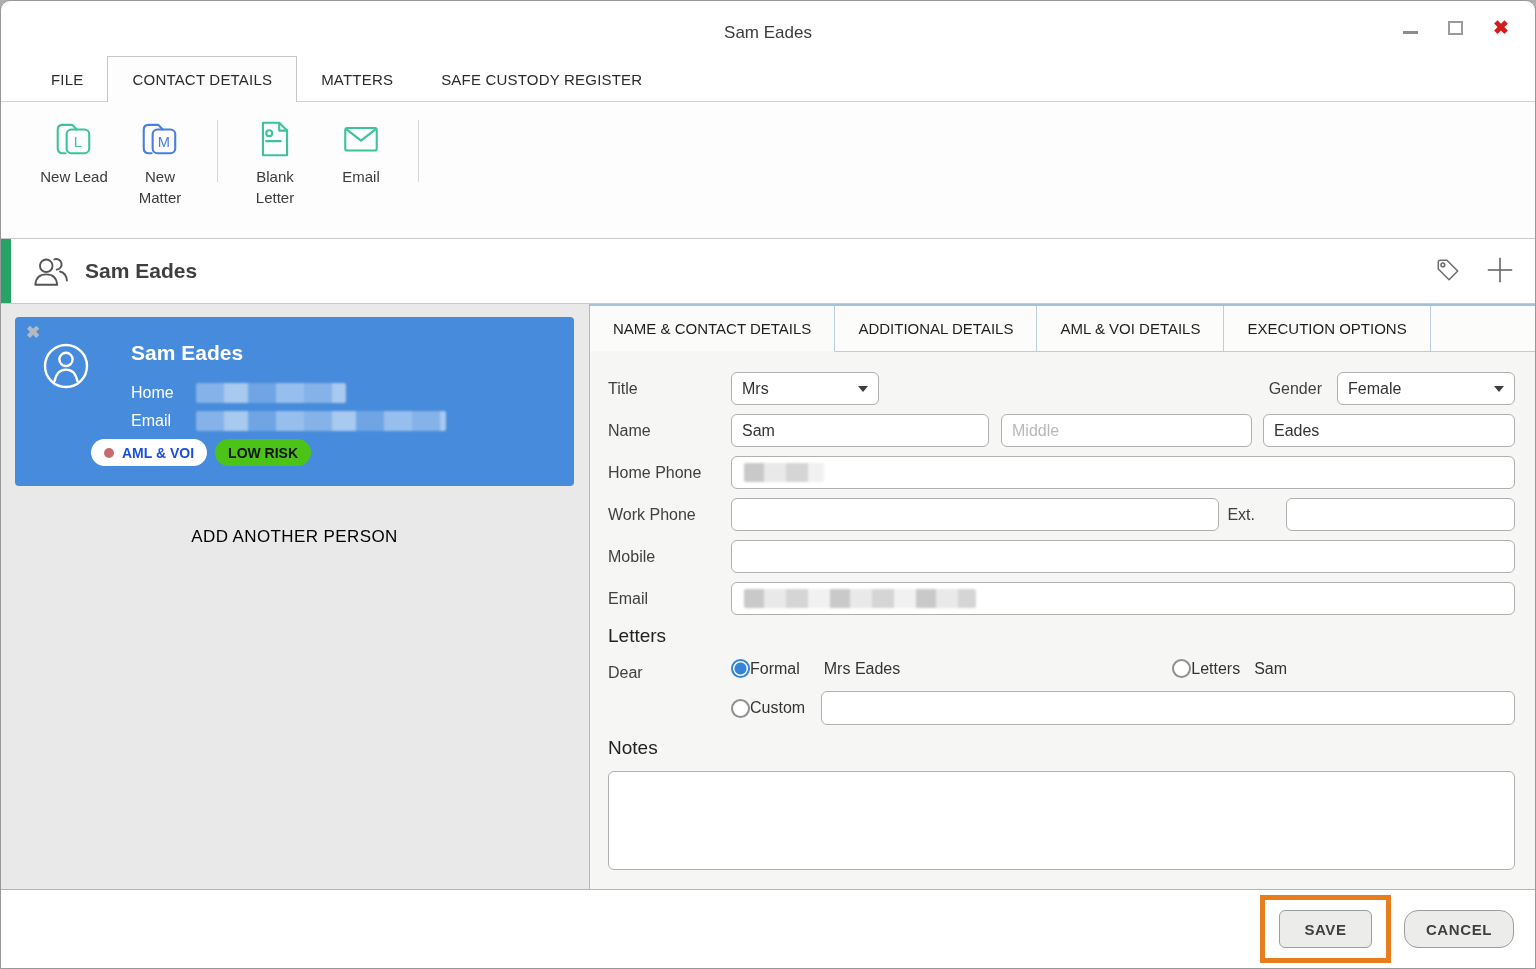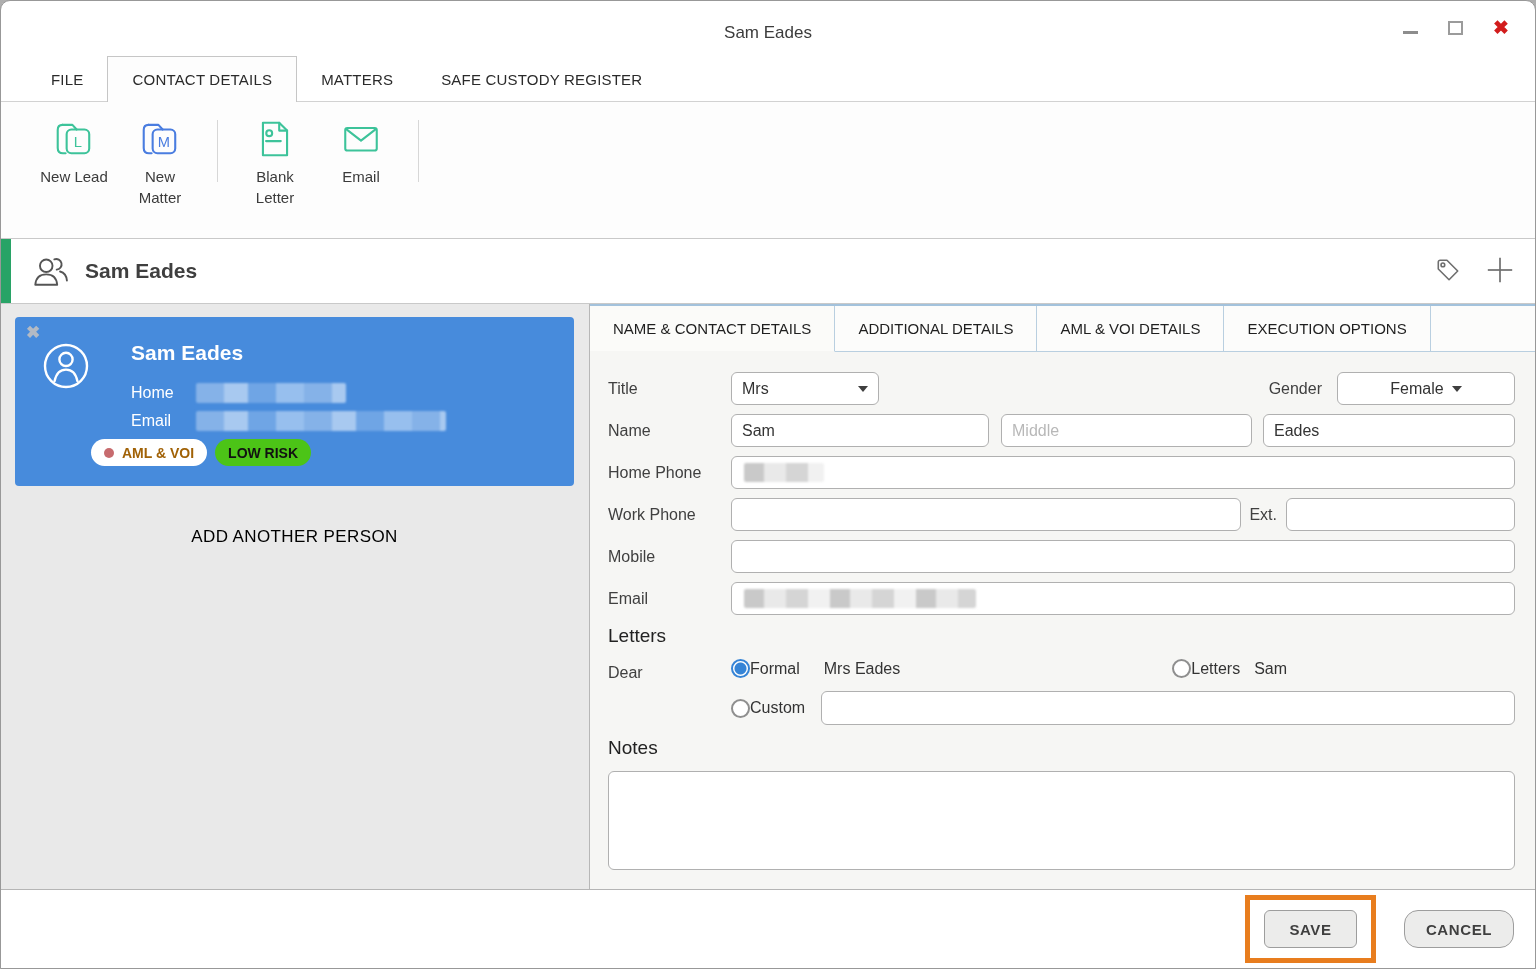--- a/index.html
+++ b/index.html
@@ -41,21 +41,21 @@
   .card-close { position:absolute; left:11px; top:5px; color:#b3bac4; font-size:17px; font-weight:700; }
   .avatar { position:absolute; left:27px; top:25px; width:48px; height:48px; }
   .pc-body { position:absolute; left:116px; top:24px; right:16px; }
   .pc-name { font-size:21px; font-weight:700; margin-bottom:14px; }
   .pc-row { display:flex; align-items:center; height:28px; font-size:16px; }
   .pc-label { width:65px; flex:0 0 auto; }
   .mosaic { border-radius:2px; filter:blur(1.2px); }
   .mosaic-blue { background:repeating-linear-gradient(90deg,#85b2e8 0 28px,#a8c9f0 28px 52px,#6fa5e5 52px 80px,#97bfee 80px 108px); }
   .badges { position:absolute; left:76px; bottom:20px; display:flex; gap:8px; }
   .pill { height:27px; border-radius:14px; display:flex; align-items:center; font-size:14px; font-weight:700; padding:0 13px; }
-  .pill-aml { background:#fff; color:#a16207; }
+  .pill-aml { background:#fff; color:#1d4ed8; }
   .aml-dot { width:10px; height:10px; border-radius:50%; background:#c76b6e; margin-right:8px; }
   .pill-risk { background:#4cc417; color:#111; }
 
   .address-card { margin-top:23px; height:150px; background:#fff; border:1px solid #c9c9c9; border-radius:4px; position:relative; }
   .pin-icon { position:absolute; left:29px; top:24px; width:26px; height:34px; }
   .addr-title { position:absolute; left:72px; top:28px; font-size:20px; font-weight:700; color:#333; }
   .addr-edit { position:absolute; right:24px; top:30px; font-size:15px; color:#444; letter-spacing:0.5px; }
   .mosaic-gray { background:repeating-linear-gradient(0deg,rgba(0,0,0,0.06) 0 15px,rgba(255,255,255,0.55) 15px 30px),repeating-linear-gradient(90deg,#d8d8d8 0 22px,#efefef 22px 44px,#e0e0e0 44px 66px,#f5f5f5 66px 88px); }
   .addr-mosaic { position:absolute; left:72px; top:58px; width:160px; height:48px; }
   .add-person { margin-top:41px; text-align:center; font-size:17px; color:#000000; letter-spacing:0.4px; }
@@ -85,21 +85,21 @@
   .radio.selected { border:2px solid #3584d6; background:radial-gradient(circle at 50% 50%, #3584d6 0 5.5px, #ffffff 6.5px 100%); }
   .dear-line { display:flex; align-items:center; }
   .rlbl { font-size:16px; color:#333; margin-left:0; }
   .rvalue { font-size:16px; color:#333; }
 
   .notes-textarea { width:100%; height:99px; background:#fff; border:1px solid #b0b0b0; border-radius:6px; resize:none; font-family:"Liberation Sans",sans-serif; font-size:15px; padding:8px 10px; }
 
   
   .footer { flex:0 0 79px; background:#fff; border-top:1px solid #b5b5b5; display:flex; align-items:center; justify-content:flex-end; padding-right:21px; }
   .btn { height:38px; background:#ececeb; border:1px solid #9d9d9d; border-radius:6px; color:#3f3f3f; font-weight:700; font-size:15px; letter-spacing:0.6px; font-family:"Liberation Sans",sans-serif; display:flex; align-items:center; justify-content:center; }
-  .save-annotation { border:5px solid #e87d1e; padding:10px 14px; margin-right:28px; }
+  .save-annotation { border:5px solid #e87d1e; padding:10px 14px; margin-right:13px; }
   .btn-save { width:93px; }
   .btn-cancel { width:110px;border-radius:14px; }
 
   svg { display:block; }
 </style>
 </head>
 <body>
 
 <div class="window">
 
@@ -245,21 +245,21 @@
 
         
         <div class="frow">
           <span class="flabel">Title</span>
           <div class="select" style="width:148px;">
             <span>Mrs</span>
             <span class="caret"></span>
           </div>
           <span style="flex:1 1 auto;"></span>
           <span class="flabel" style="width:auto;margin-right:15px;">Gender</span>
-          <div class="select" style="width:178px;justify-content:center;">
+          <div class="select" style="width:178px;">
             <span>Female</span>
             <span class="caret"></span>
           </div>
         </div>
 
         
         <div class="frow">
           <span class="flabel">Name</span>
           <input class="input" style="width: 258px; margin-right: 12px;" value="Sam">
           <input class="input" style="width: 251px; margin-right: 11px;" placeholder="Middle">
@@ -271,21 +271,21 @@
           <span class="flabel">Home Phone</span>
           <div class="input wide redact-wrap">
             <span class="mosaic mosaic-input" style="left:12px;width:80px;"></span>
           </div>
         </div>
 
         
         <div class="frow">
           <span class="flabel">Work Phone</span>
           <input class="input" style="width: 521px;">
-          <span class="flabel" style="width:auto;margin:0 9px 0 8px;">Ext.</span>
+          <span class="flabel" style="width:auto;margin:0 31px 0 8px;">Ext.</span>
           <input class="input" style="flex: 1 1 auto;">
         </div>
 
         
         <div class="frow">
           <span class="flabel">Mobile</span>
           <input class="input wide" style="">
         </div>
 
         

